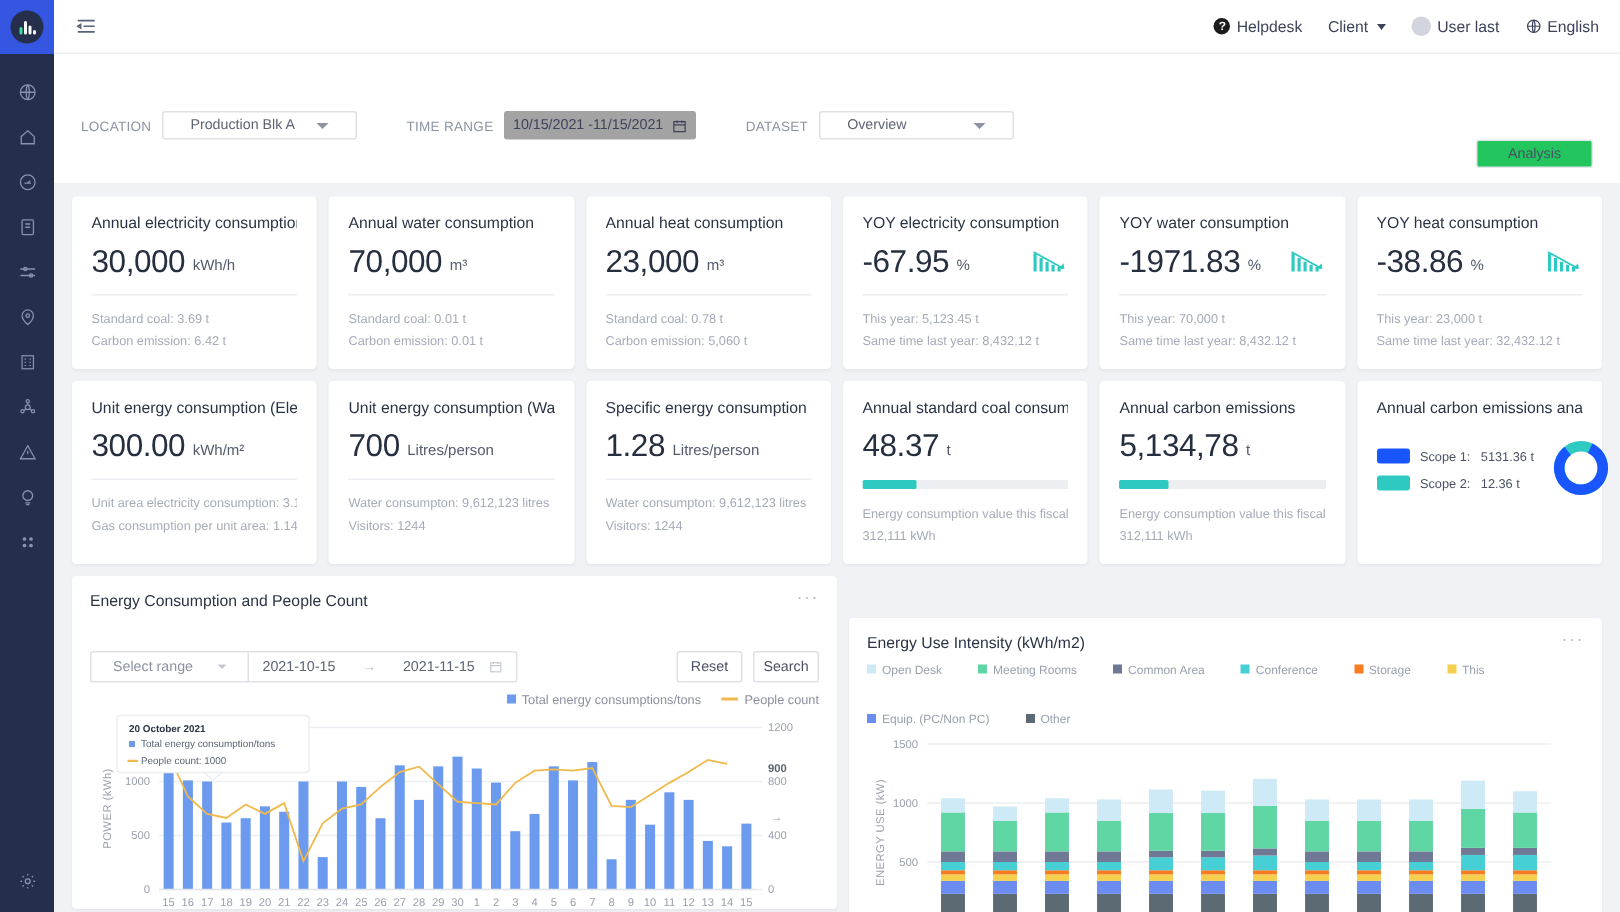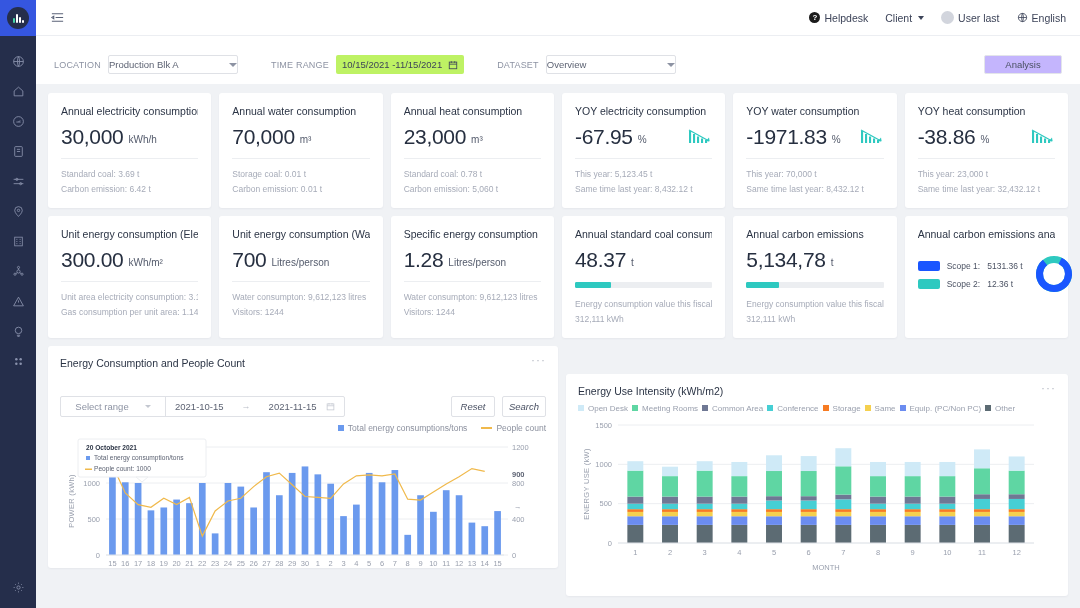--- a/index.html
+++ b/index.html
@@ -72,34 +72,35 @@
     cursor: pointer; position: relative; white-space: nowrap;
   }
   .tab.active { color: #2b3445; font-weight: normal; }
   .tab.active::after {
     content:''; position:absolute; left:-10px; right:-10px; bottom:0; height:2px; background:#3556e0;
   }
   .filters { display: flex; align-items: center; padding: 9px 0 10px 0; }
   .flabel { font-size: 9px; color: #8d93a3; letter-spacing: .2px; margin-right: 7px; }
   .select {
     width: 130px; height: 19px; border: 1px solid #dfe1e6; border-radius: 2px;
-    background:#fff; display:flex; align-items:center; padding: 0 0;
+    background:#fff; display:flex; align-items:center; padding: 0 18px;
     font-size: 9.5px; color: #5d6373; cursor: pointer;
   }
   .select .sel-caret { margin-left:auto; width:0;height:0;border-left:4px solid transparent;border-right:4px solid transparent;border-top:4.5px solid #8d93a3;}
   .daterange {
-    height: 19px; background: #bef264; border-radius: 2px; display:flex; align-items:center;
+    height: 19px; background: #a3a3a3; border-radius: 2px; display:flex; align-items:center;
     padding: 4px 6px; font-size: 9.5px; color: #3d4459; gap: 6px; cursor:pointer;
   }
   .cal-ico { width: 10px; height: 10px; }
   .ml-big { margin-left: 33px; }
   .analysis-btn {
     margin-left: auto; width: 78px; height: 19px; border:1px solid #e3e5ea; border-radius: 2px;
-    background:#c4b5fd; font-size: 9.5px; color:#4a5163; display:flex; align-items:center; justify-content:center;
+    background:#22c55e; font-size: 9.5px; color:#4a5163; display:flex; align-items:center; justify-content:center;
     cursor:pointer;
+    margin-top:38px;
   }
 
   
   .content { flex: 1; padding: 9px 12px 0 12px; overflow: hidden; }
   .kpi-row { display: flex; gap: 8px; margin-bottom: 8px; }
   .card { background:#fff; border-radius: 3px; box-shadow: 0 1px 2px rgba(30,40,70,.05); }
   .kpi { flex: 1 1 0; min-width: 0; padding: 12px 13px 11px 13px; }
   .kpi-title { font-size: 10.5px; color:#2b3445; margin-bottom: 9px; white-space: nowrap; overflow:hidden; }
   .kpi-valrow { display:flex; align-items:flex-end; gap:5px; }
   .kpi-val { font-size: 21px; font-weight: 300; color:#262f40; letter-spacing:-.3px; line-height:1; }
@@ -130,41 +131,41 @@
   .range-group { display:flex; align-items:center; height: 21px; border:1px solid #dfe1e6; border-radius: 2px; font-size:9.5px; color:#5d6373; }
   .rg-cell { display:flex; align-items:center; padding: 0 9px; height:100%; white-space:nowrap; }
   .rg-cell.sel { width: 104px; color:#8d93a3; justify-content:center; gap: 16px;}
   .rg-div { width:1px; height:100%; background:#dfe1e6; }
   .thin-caret { width:0;height:0;border-left:3px solid transparent;border-right:3px solid transparent;border-top:3.5px solid #c3c7d0;}
   .arrow-r { color:#b8bcc6; font-size:9px; }
   .btn-ghost {
     height:21px; min-width:44px; border:1px solid #dfe1e6; border-radius:2px; background:#fff;
     font-size:9.5px; color:#4a5163; display:flex;align-items:center;justify-content:center; cursor:pointer;
   }
-  .btns-right { margin-left:auto; display:flex; gap:7px;font-style:italic; }
+  .btns-right { margin-left:auto; display:flex; gap:7px; }
 
   .chart-legend { display:flex; align-items:center; gap: 14px; font-size:8.5px; color:#8b909e; }
   .lg { display:flex; align-items:center; gap:4px; white-space:nowrap;}
   .lg .sq { width:6px;height:6px; }
   .lg .ln { width:11px;height:2px; }
 
   .axis-label-y {
     font-size:7.5px; fill:#9aa0ae; letter-spacing:.3px;
   }
   .tick { font-size:7.5px; fill:#9aa0ae; }
   .tickdark { font-size:7.5px; fill:#5d6373; font-weight:bold;}
   .gridline { stroke:#eceef1; stroke-width:1; }
 
   .tooltip-box {
     fill:#fff; stroke:#eceef1; stroke-width:1;
   }
   .tt-title { font-size:6.6px; fill:#2b3445; font-weight:bold; }
   .tt-row { font-size:6.6px; fill:#5d6373; }
 
-  .right-legend { display:flex; flex-wrap:wrap; gap: 4px; margin-top: 7px; align-items: flex-end; }
+  .right-legend { display:flex; flex-wrap:wrap; gap: 24px; margin-top: 7px; align-items: flex-end; }
   .rl { display:flex; align-items:center; gap:4px; font-size:8px; color:#9aa0ae; white-space:nowrap; }
   .rl .sq { width:6px;height:6px; }
 </style>
 </head>
 <body>
 
 <div class="app">
 
   <div class="sidebar">
     <div class="logo-wrap">
@@ -354,21 +355,21 @@
           <div class="kpi-sub">Carbon emission: 6.42 t</div>
         </div>
 
         <div class="card kpi">
           <div class="kpi-title">Annual water consumption</div>
           <div class="kpi-valrow">
             <span class="kpi-val">70,000</span>
             <span class="kpi-unit">m³</span>
           </div>
           <div class="kpi-rule"></div>
-          <div class="kpi-sub">Storage coal: 0.01 t</div>
+          <div class="kpi-sub">Standard coal: 0.01 t</div>
           <div class="kpi-sub">Carbon emission: 0.01 t</div>
         </div>
 
         <div class="card kpi">
           <div class="kpi-title">Annual heat consumption</div>
           <div class="kpi-valrow">
             <span class="kpi-val">23,000</span>
             <span class="kpi-unit">m³</span>
           </div>
           <div class="kpi-rule"></div>
@@ -695,21 +696,21 @@
               <span class="rl">
                 <span class="sq" style="background: rgb(70, 207, 212);"></span>
                 <span>Conference</span>
               </span>
               <span class="rl">
                 <span class="sq" style="background: rgb(247, 123, 34);"></span>
                 <span>Storage</span>
               </span>
               <span class="rl">
                 <span class="sq" style="background: rgb(245, 208, 78);"></span>
-                <span>Same</span>
+                <span>This</span>
               </span>
               <span class="rl">
                 <span class="sq" style="background: rgb(107, 140, 240);"></span>
                 <span>Equip. (PC/Non PC)</span>
               </span>
               <span class="rl">
                 <span class="sq" style="background: rgb(92, 107, 115);"></span>
                 <span>Other</span>
               </span>
             </div>

